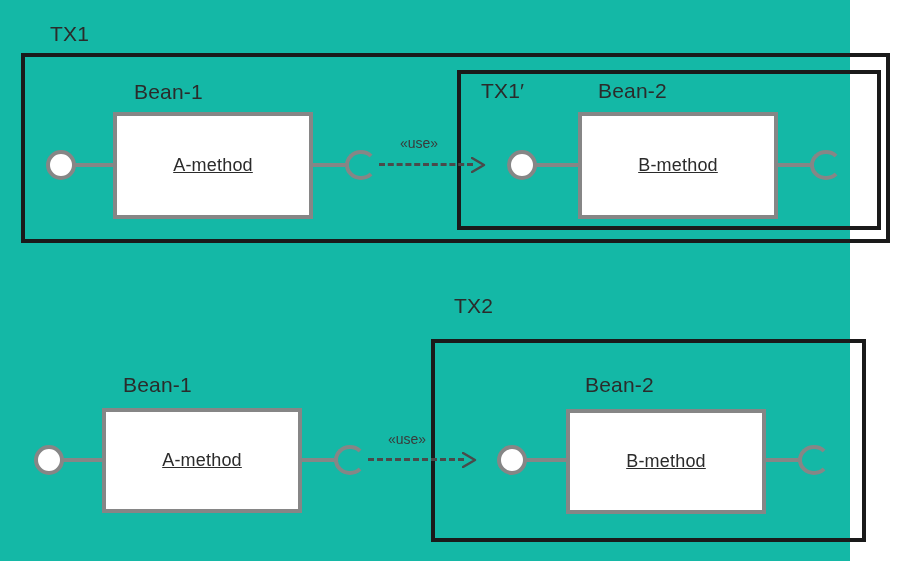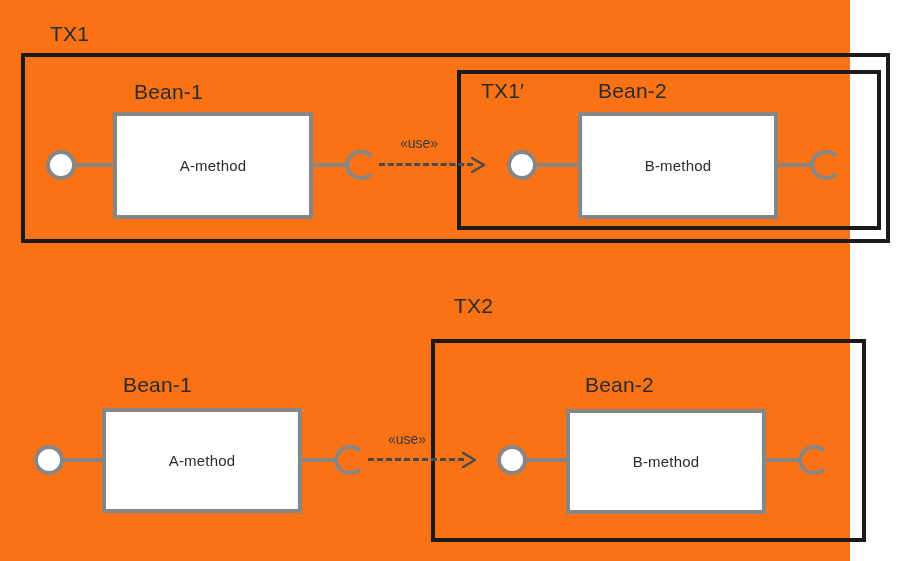--- a/index.html
+++ b/index.html
@@ -11,21 +11,21 @@
     width: 918px;
     height: 561px;
     font-family: "Liberation Sans", sans-serif;
     position: relative;
     overflow: hidden;
   }
   #canvas {
     position: relative;
     width: 850px;
     height: 561px;
-    background: #f97316;
+    background: #14b8a6;
   }
 
   
   .tx-box {
     position: absolute;
     border: 4px solid #1a1a1a;
     background: transparent;
     box-sizing: border-box;
   }
 
@@ -33,24 +33,25 @@
   .comp-box {
     position: absolute;
     border: 4px solid #868686;
     background: #ffffff;
     box-sizing: border-box;
     display: flex;
     align-items: center;
     justify-content: center;
   }
   .comp-label {
-    font-size: 15px;
+    font-size: 18px;
     color: #2b2b2b;
     letter-spacing: .2px;
     white-space: nowrap;
+    text-decoration: underline;
   }
 
   
   .txt {
     position: absolute;
     font-size: 21px;
     color: #2b2b2b;
     white-space: nowrap;
     letter-spacing: .2px;
   }

